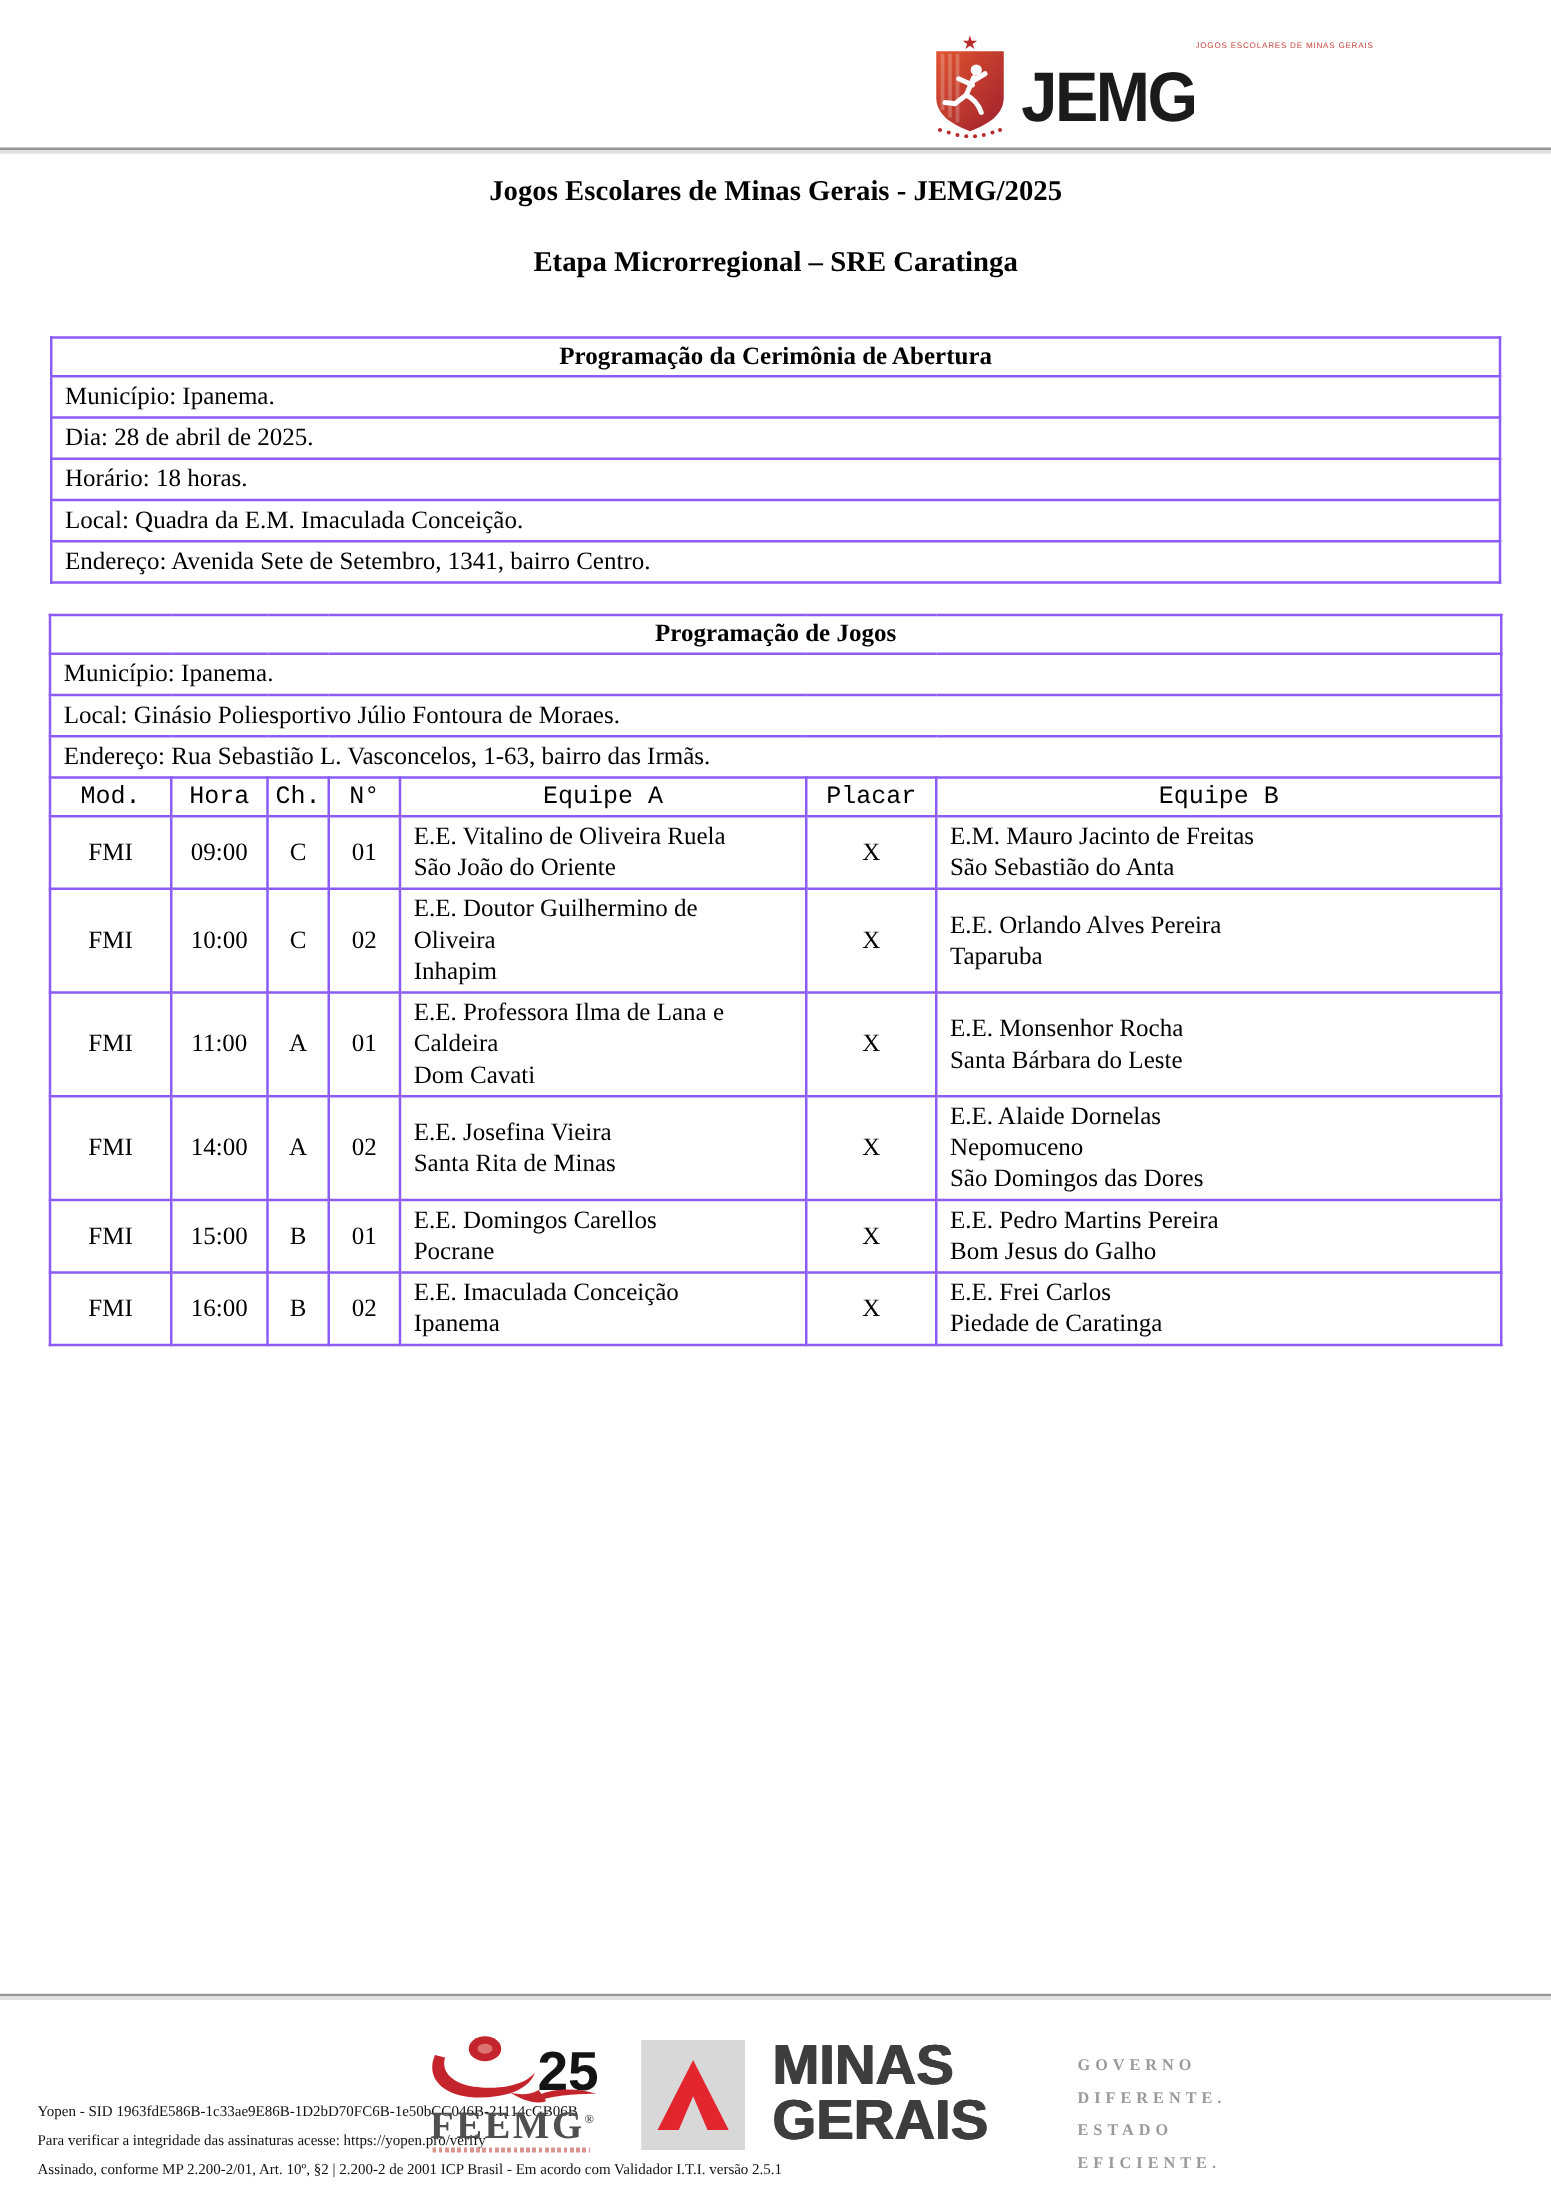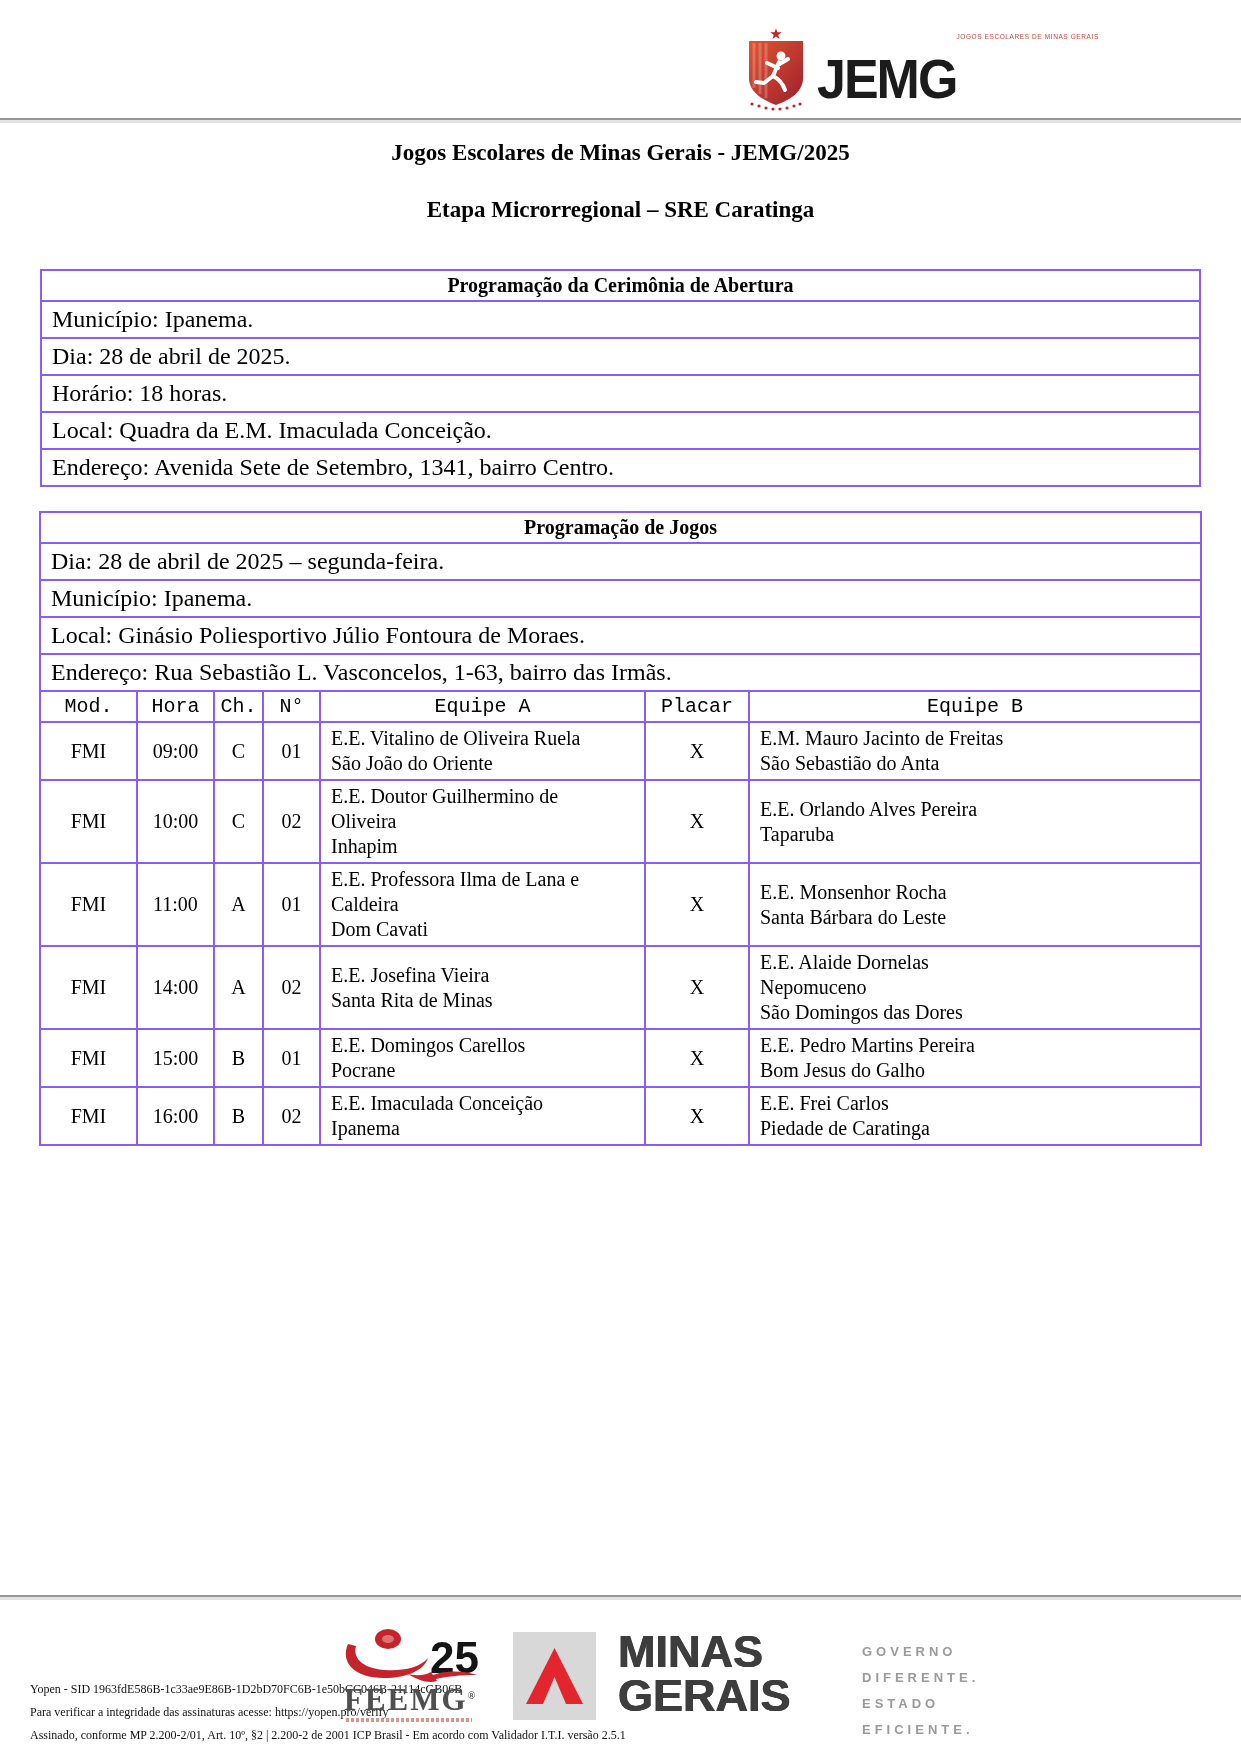--- a/index.html
+++ b/index.html
@@ -31,21 +31,21 @@
   .content { position:absolute; left:0; top:0; width:1241px; }
   .title    { margin-top:140px; text-align:center; font-size:23px; font-weight:bold; }
   .subtitle { margin-top:31px;  text-align:center; font-size:23px; font-weight:bold; }
 
   
   .doc-table { width:1161px; margin:0 auto; border-collapse:collapse; table-layout:fixed; }
   .doc-table.ceremony { margin-top:46px; }
   .doc-table.games    { margin-top:24px; }
   .doc-table th, .doc-table td { border:2px solid #8b5cf6; }
   .tbl-title { font-size:20px; font-weight:bold; text-align:center; padding:3px 4px; }
-  td.info    { font-size:24px; padding:4px 10px; text-align:left; font-weight:normal; }
+  td.info    { font-size:20px; padding:4px 10px; text-align:left; font-weight:normal; }
   td.colh    { font-size:20px; text-align:center; padding:3px 2px;font-family:Liberation Mono, monospace; }
   td.c       { font-size:20px; text-align:center; padding:2px 4px; }
   td.team    { font-size:20px; padding:3px 10px; line-height:25px; vertical-align:middle;border-radius:15px; }
 
   
   .fine-print { position:absolute; left:30px; top:1678px; font-size:12px; line-height:23px; color:#111; z-index:1; }
   .fp-line { white-space:nowrap; }
 
   .feemg-logo { position:absolute; left:338px; top:1626px; width:150px; height:102px; z-index:2; }
   .feemg-25 {
@@ -62,21 +62,21 @@
 
   .mg-square { position:absolute; left:513px; top:1632px; width:83px; height:88px; background:#d8d8d8; }
   .mg-square svg { position:absolute; left:11px; top:14px; }
 
   .mg-wordmark {
     position:absolute; left:618px; top:1630px; font-family:"Liberation Sans", sans-serif;
     font-weight:800; font-size:45px; line-height:44px; color:#3d3d3d; letter-spacing:0;
     text-shadow:.6px 0 0 #3d3d3d, -.6px 0 0 #3d3d3d;
   }
   .slogan {
-    position:absolute; left:862px; top:1639px; font-family:Liberation Sans, sans-serif;
+    position:absolute; left:862px; top:1639px; font-family:Liberation Serif, serif;
     font-weight:bold; font-size:13px; line-height:26px; letter-spacing:4px; color:#9a9a9a;
   }
 </style>
 </head>
 <body>
 
 <div>
 
   <div class="jemg-logo">
     <svg width="68" height="86" viewBox="0 0 68 86">
@@ -159,23 +159,20 @@
           <col style="width:104px">
           <col style="width:452px">
       </colgroup>
       <thead>
         <tr>
             <th class="tbl-title" colspan="7">Programação de Jogos</th>
           </tr>
       </thead>
       <tbody>
           <tr>
-            <td class="info" colspan="7">Dia: 28 de abril de 2025 – segunda-feira.</td>
-          </tr>
-          <tr>
             <td class="info" colspan="7">Município: Ipanema.</td>
           </tr>
           <tr>
             <td class="info" colspan="7">Local: Ginásio Poliesportivo Júlio Fontoura de Moraes.</td>
           </tr>
           <tr>
             <td class="info" colspan="7">Endereço: Rua Sebastião L. Vasconcelos, 1-63, bairro das Irmãs.</td>
           </tr>
         </tbody>
       <tbody>

